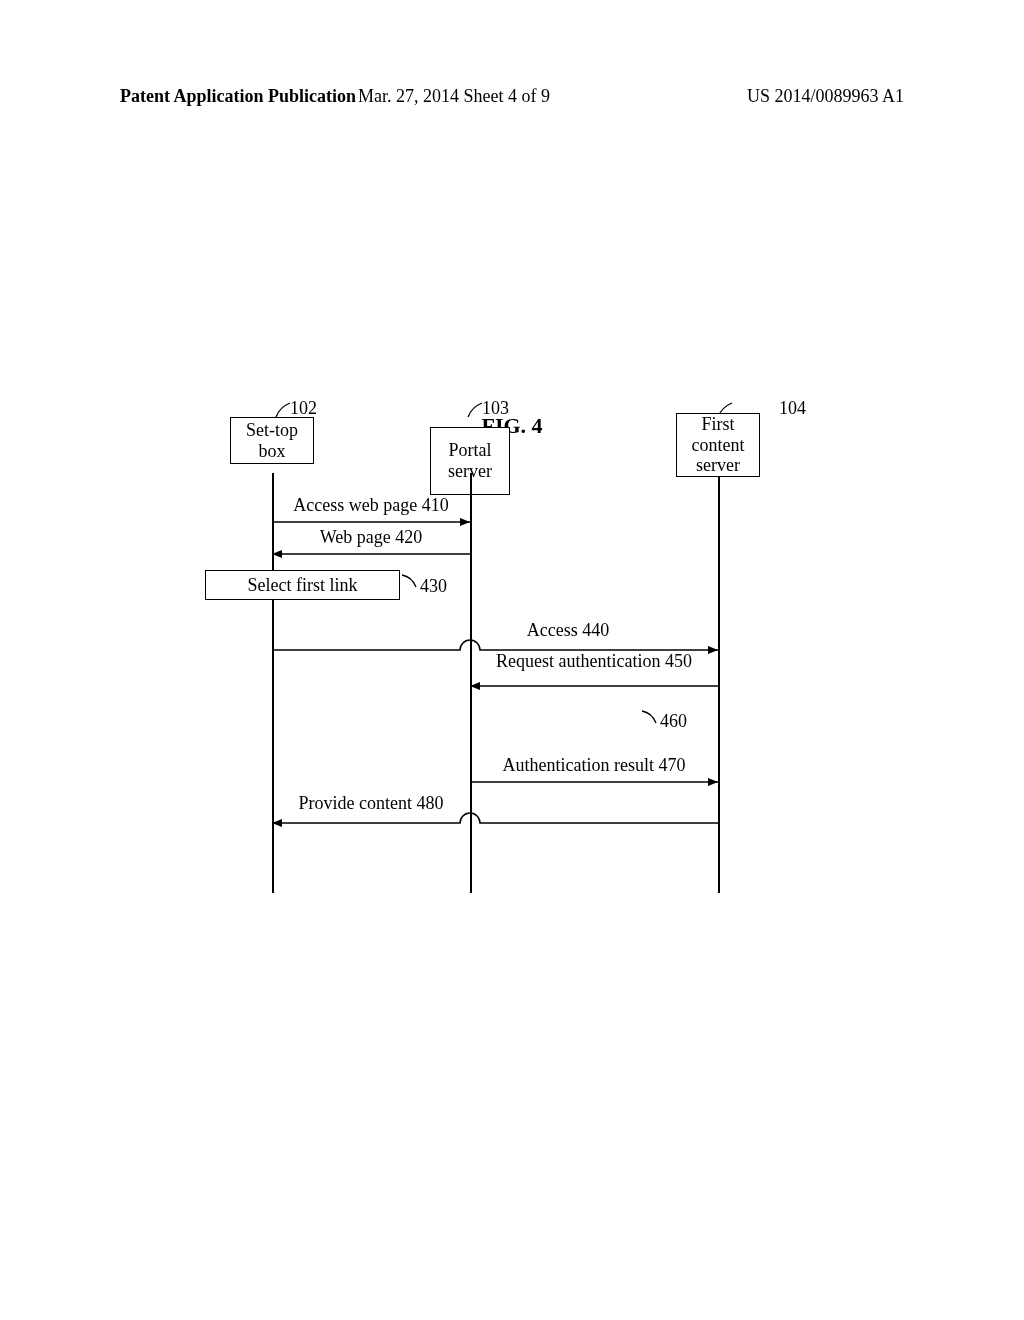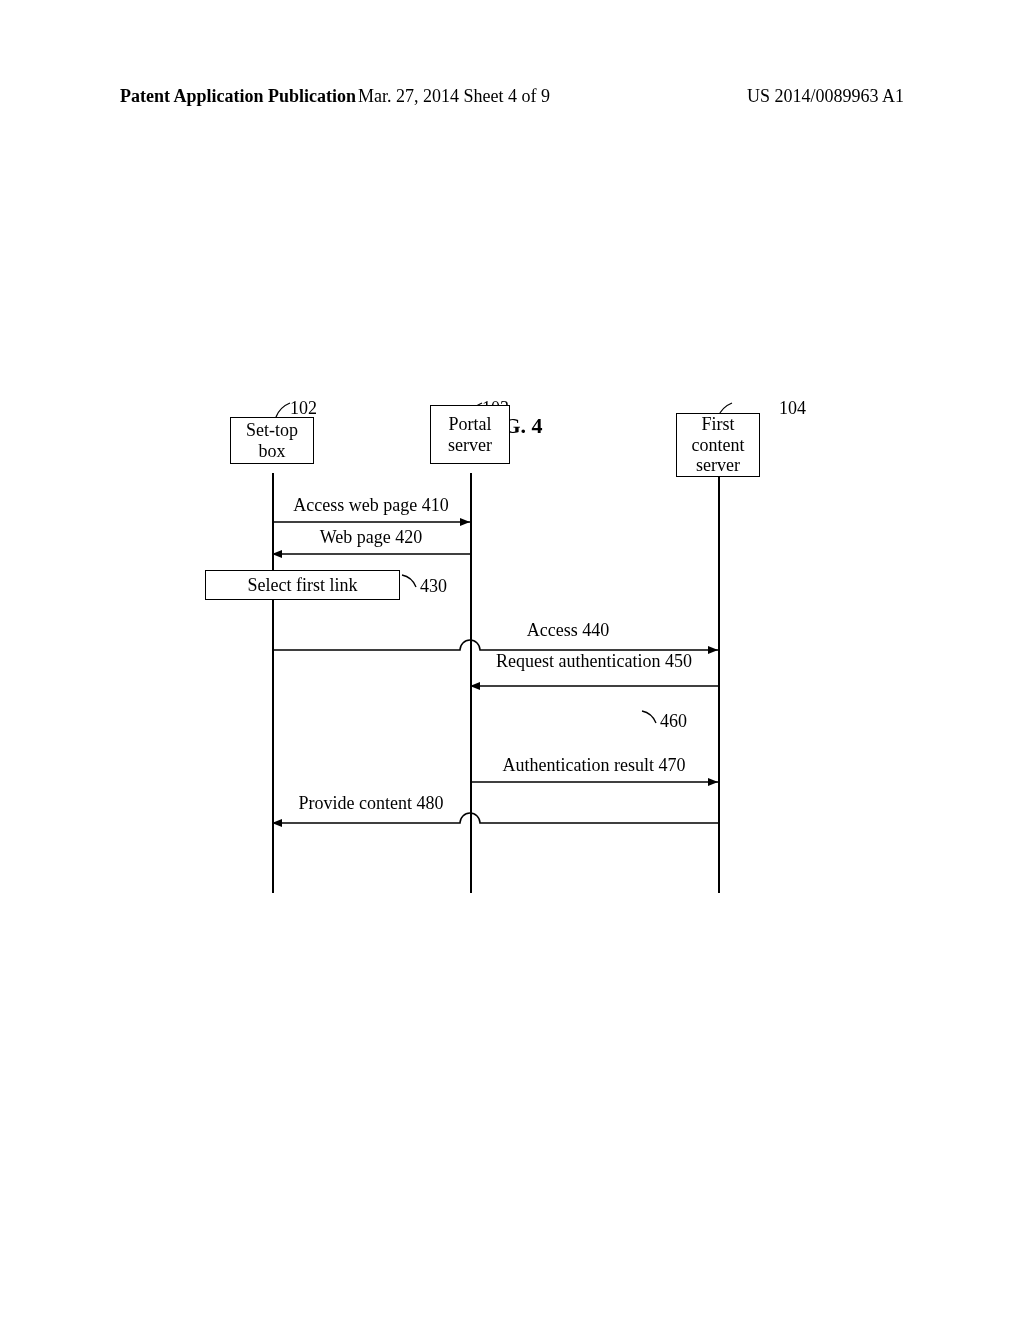--- a/index.html
+++ b/index.html
@@ -125,21 +125,21 @@
 
   <div class="ref-label" style="left:732px; top:3px;margin-left:47px;">104</div>
   <svg class="ref-tick" style="left:718px; top:8px;">
     <path d="M0 14 Q4 4 14 0" stroke="#000" stroke-width="1.3" fill="none"></path>
   </svg>
 
   <div class="participant-box" style="left:230px; top:22px; width:84px; height:47px;">
     <span style="white-space:pre-line;">Set-top
 box</span>
   </div>
-  <div class="participant-box" style="left:430px; top:10px; width:80px; height:59px;">
+  <div class="participant-box" style="left:430px; top:32px; width:80px; height:68px;">
     <span style="white-space:pre-line;">Portal
 server</span>
   </div>
   <div class="participant-box" style="left:676px; top:18px; width:84px; height:64px;">
     <span style="white-space:pre-line;">First
 content
 server</span>
   </div>
 
   <div class="lifeline" style="left:272px; top:78px; height:420px;"></div>

